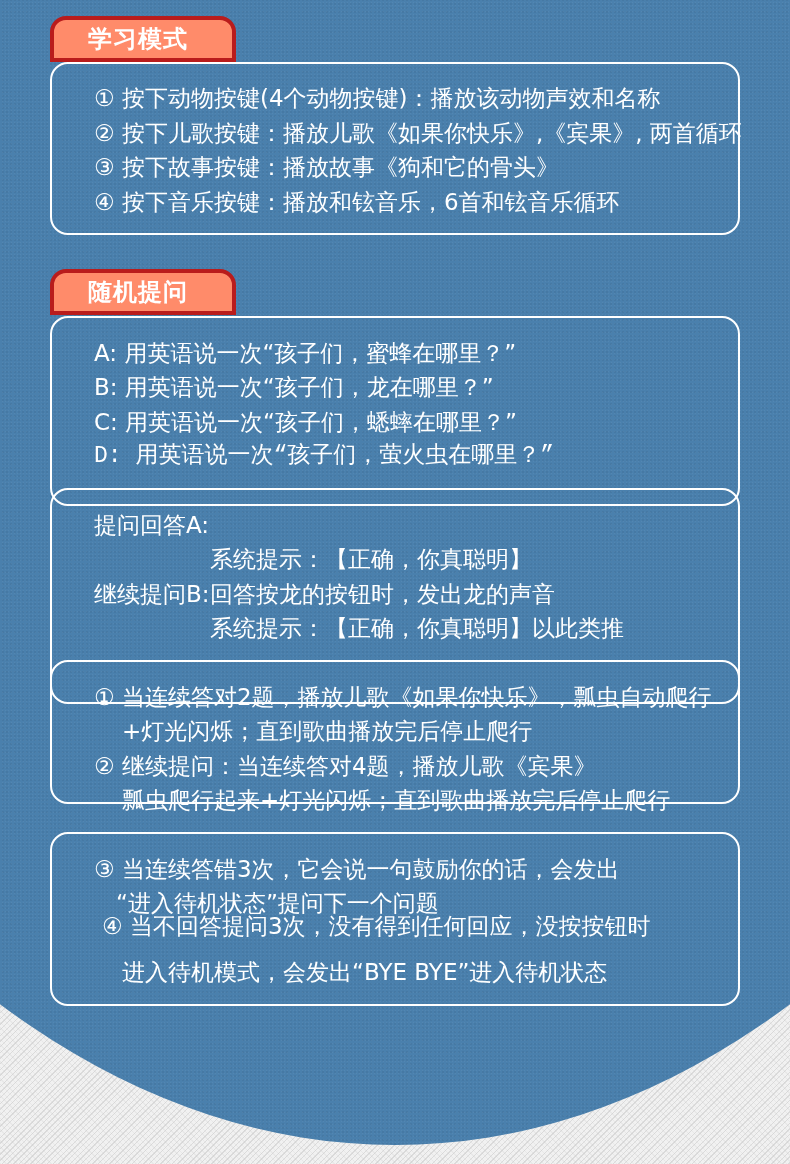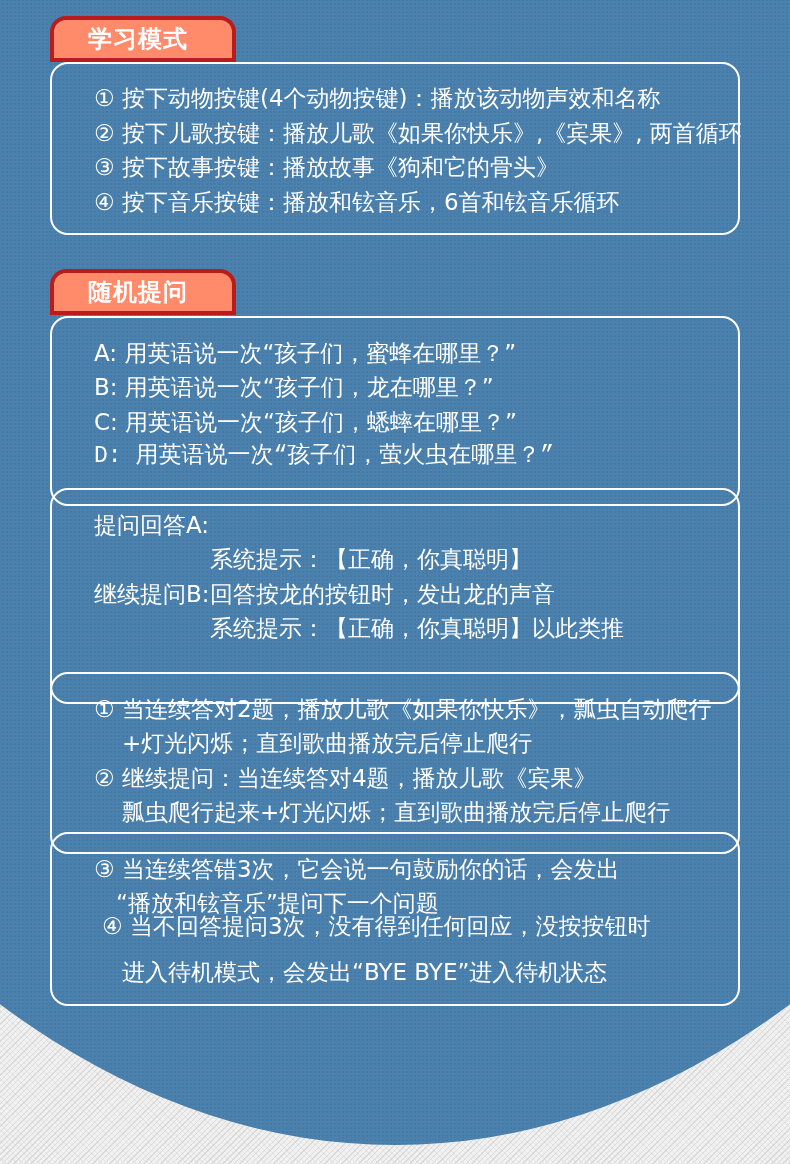--- a/index.html
+++ b/index.html
@@ -68,25 +68,25 @@
 </div>
 
 <div class="box" style="top:488px; height:216px;">
   <div class="line" style="left:42px; top:23px;">提问回答A:</div>
   <div class="line" style="left:158px; top:57px;">系统提示：【正确，你真聪明】</div>
   <div class="line" style="left:42px; top:92px;">继续提问B:</div>
   <div class="line" style="left:158px; top:92px;">回答按龙的按钮时，发出龙的声音</div>
   <div class="line" style="left:158px; top:126px;">系统提示：【正确，你真聪明】以此类推</div>
 </div>
 
-<div class="box" style="top:660px; height:182px;margin-top:12px;">
+<div class="box" style="top:660px; height:144px;">
   <div class="line" style="left:42px; top:23px;">① 当连续答对2题，播放儿歌《如果你快乐》，瓢虫自动爬行</div>
   <div class="line" style="left:70px; top:57px;">+灯光闪烁；直到歌曲播放完后停止爬行</div>
   <div class="line" style="left:42px; top:92px;">② 继续提问：当连续答对4题，播放儿歌《宾果》</div>
   <div class="line" style="left:70px; top:126px;">瓢虫爬行起来+灯光闪烁；直到歌曲播放完后停止爬行</div>
 </div>
 
 <div class="box" style="top:832px; height:174px;">
   <div class="line" style="left:42px; top:23px;">③ 当连续答错3次，它会说一句鼓励你的话，会发出</div>
-  <div class="line" style="left:64px; top:57px;">“播放和铉音乐”提问下一个问题</div>
+  <div class="line" style="left:64px; top:57px;">“进入待机状态”提问下一个问题</div>
   <div class="line" style="left:42px; top:80px;margin-left:8px;">④ 当不回答提问3次，没有得到任何回应，没按按钮时</div>
   <div class="line" style="left:70px; top:126px;">进入待机模式，会发出“BYE BYE”进入待机状态</div>
 </div>
 
 </body></html>

